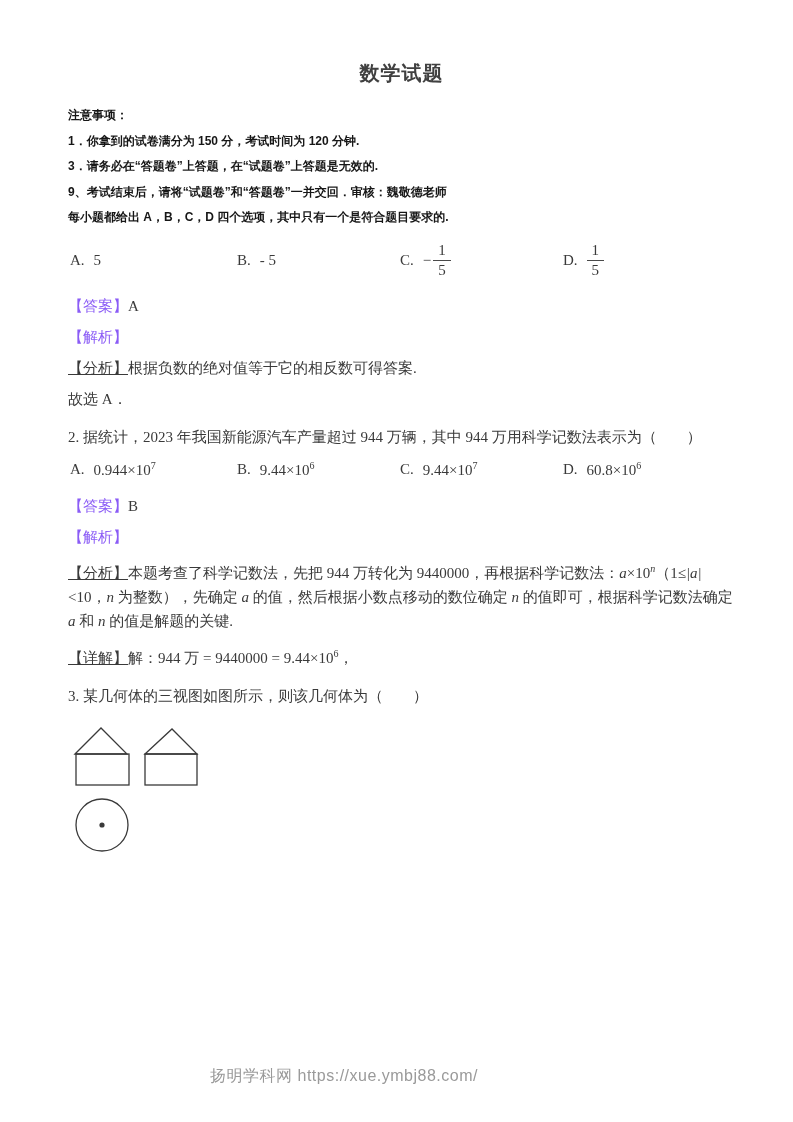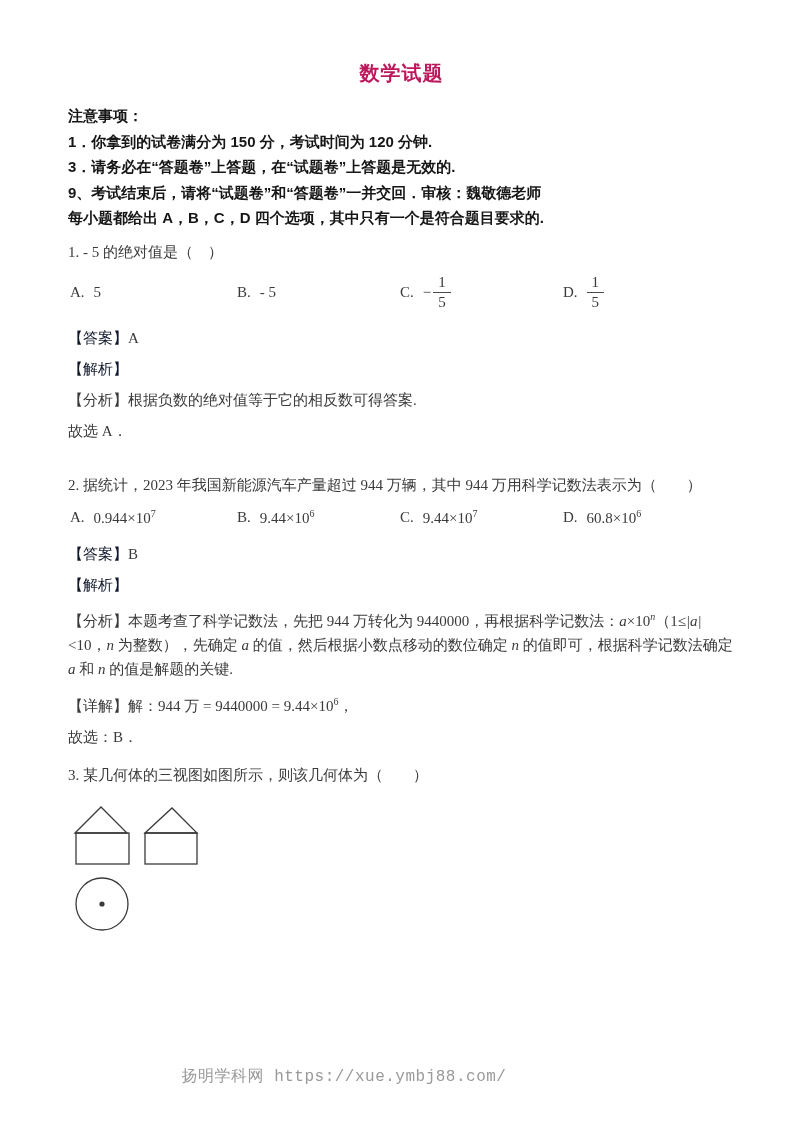--- a/index.html
+++ b/index.html
@@ -5,72 +5,71 @@
   html,body { margin:0; padding:0; background:#ffffff; }
   body {
     width:793px; height:1122px; position:relative; overflow:hidden;
     font-family:"Liberation Serif","DejaVu Serif",serif;
     color:#3a3a3a;
   }
   .page { box-sizing:border-box; width:793px; height:1122px; padding:60px 58px 0 68px; position:relative; }
 
   .doc-title {
     text-align:center; font-family:"Liberation Sans","DejaVu Sans",sans-serif;
-    font-weight:bold; font-size:20px; color:#be185d; margin:0 0 16px 0; letter-spacing:1px;
+    font-weight:bold; font-size:20px; color:#404040; margin:0 0 16px 0; letter-spacing:1px;
   }
   .hd {
     font-family:"Liberation Sans","DejaVu Sans",sans-serif; font-weight:bold;
-    font-size:15px; color:#161616; line-height:25.5px;
+    font-size:12px; color:#161616; line-height:25.5px;
   }
   .para { font-size:15px; line-height:22px; margin:0 0 9px 0; }
   .gap-top-sm { margin-top:10px; }
   .gap-top-md { margin-top:16px; }
-  .gap-top-lg { margin-top:32px; }
+  .gap-top-lg { margin-top:16px; }
 
-  .tag-blue { color:#0f172a;text-align:center; }
-  .tag-dark { color:#3a3a3a; }
+  .tag-blue { color:#8b5cf6;text-align:center; }
+  .tag-dark { color:#3a3a3a;text-decoration:underline; }
 
   .options {
     display:grid; grid-template-columns:167px 163px 163px auto;
     align-items:center; margin:12px 0 16px 2px; font-size:15px;
   }
   .opt { display:flex; align-items:center; }
   .opt .opt-label { margin-right:9px; }
   .frac { display:inline-block; text-align:center; line-height:1.05; vertical-align:middle; }
   .frac .num { display:block; padding:0 5px 2px; border-bottom:1px solid #4a4a4a; }
   .frac .den { display:block; padding-top:2px; }
   .minus { margin-right:2px; }
   sup.e { font-size:10px; vertical-align:6px; letter-spacing:0; }
   .mi { font-style:italic; }
 
   .analysis-wrap { font-size:15px; line-height:24px; margin:6px 0 4px 0; }
 
   .figure-block { margin:14px 0 0 2px; }
 
   .footer {
     position:absolute; left:0; top:1066px; width:688px; text-align:center;
-    font-family:Liberation Mono, monospace;
+    font-family:Liberation Sans, sans-serif;
     font-size:16px; color:#9a9a9a; letter-spacing:0.5px;
   }
 </style>
 </head>
 <body>
 
 <div class="page">
 
   <h1 class="doc-title">数学试题</h1>
 
   <div class="hd">注意事项：</div>
   <div class="hd">1．你拿到的试卷满分为 150 分，考试时间为 120 分钟.</div>
   <div class="hd">3．请务必在“答题卷”上答题，在“试题卷”上答题是无效的.</div>
   <div class="hd">9、考试结束后，请将“试题卷”和“答题卷”一并交回．审核：魏敬德老师</div>
 
   <div class="hd">每小题都给出 A，B，C，D 四个选项，其中只有一个是符合题目要求的.</div>
 
-  <div class="para gap-top-sm">1. - 5 的绝对值是（　）</div>
 
   <div class="options">
     <div class="opt">
       <span class="opt-label">A.</span>
       <span>5</span>
     </div>
     <div class="opt">
       <span class="opt-label">B.</span>
       <span>- 5</span>
     </div>
@@ -130,21 +129,20 @@
     <span class="tag-blue">【解析】</span>
   </div>
 
   <div class="analysis-wrap">
     <span class="tag-dark">【分析】</span><span>本题考查了科学记数法，先把 944 万转化为 9440000，再根据科学记数法：</span><span class="mi">a</span><span>×10</span><sup class="e mi">n</sup><span>（1≤</span><span class="mi">|a|</span><span>&lt;10，</span><span class="mi">n</span><span> 为整数），先确定 </span><span class="mi">a</span><span> 的值，然后根据小数点移动的数位确定 </span><span class="mi">n</span><span> 的值即可，根据科学记数法确定 </span><span class="mi">a</span><span> 和 </span><span class="mi">n</span><span> 的值是解题的关键.</span>
   </div>
 
   <div class="para gap-top-sm">
     <span class="tag-dark">【详解】</span><span>解：944 万 = 9440000 = 9.44×10</span><sup class="e">6</sup><span>，</span>
   </div>
-  <div class="para">故选：B．</div>
 
   <div class="para gap-top-md">3. 某几何体的三视图如图所示，则该几何体为（　　）</div>
 
   <div class="figure-block">
     <svg width="210" height="136" viewBox="0 0 210 136">
 
       <g fill="none" stroke="#3a3a3a" stroke-width="1.3">
         <polygon points="5,33 31,7 57,33"></polygon>
         <rect x="6" y="33" width="53" height="31"></rect>
       </g>

